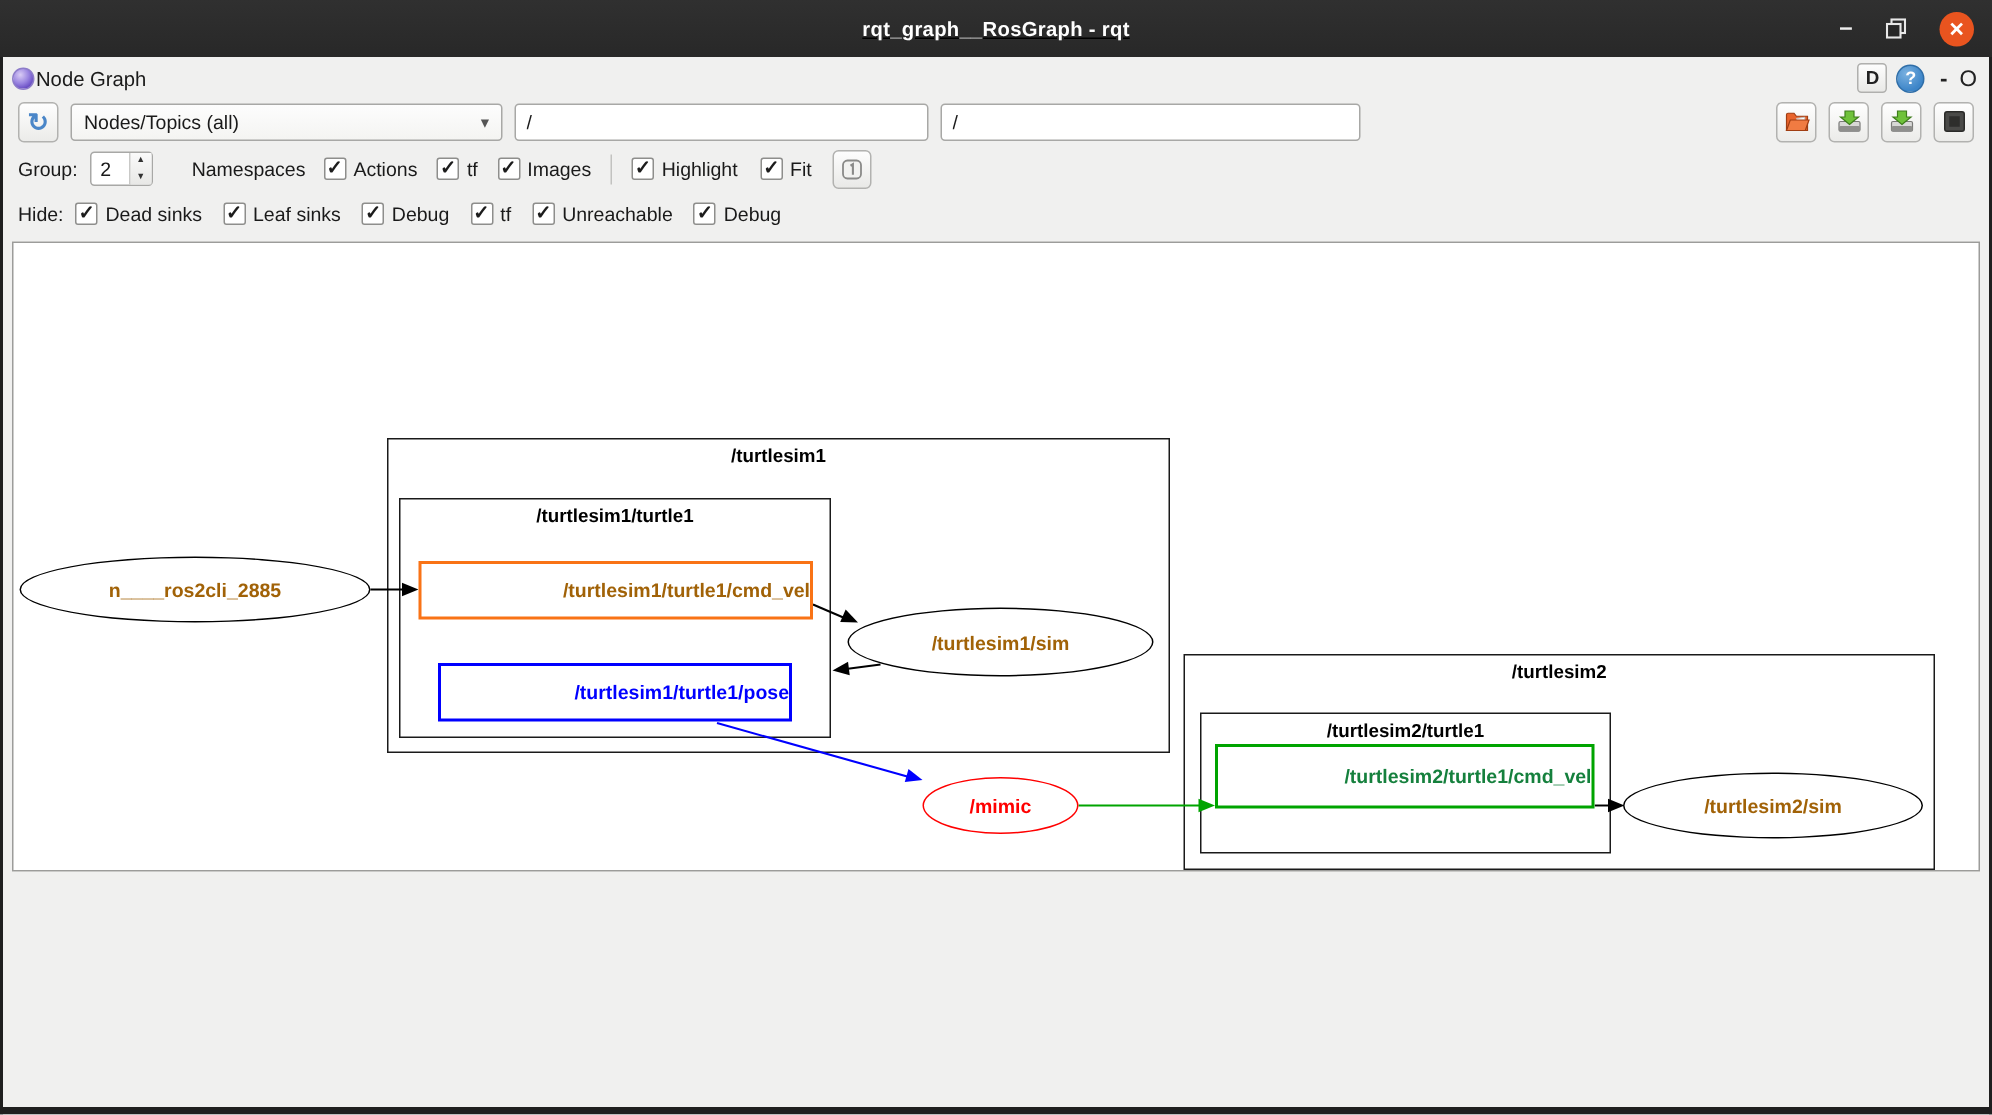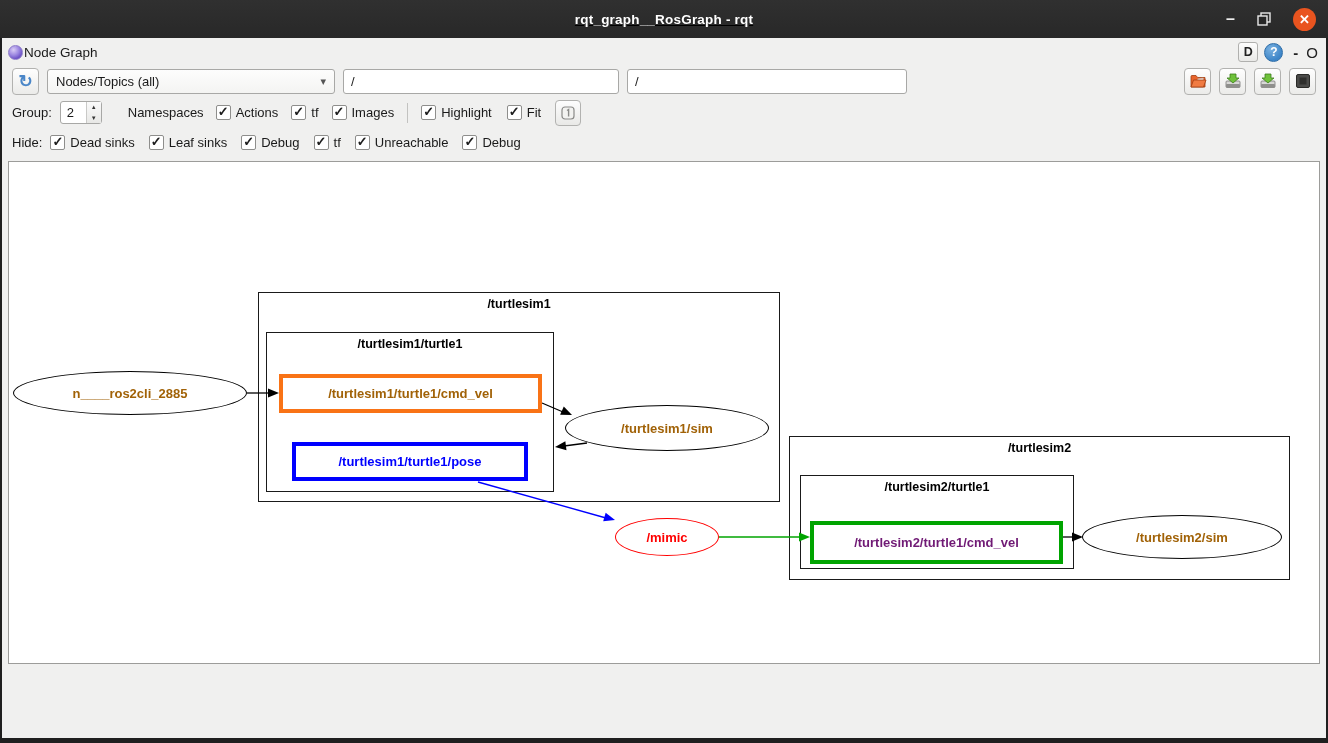--- a/index.html
+++ b/index.html
@@ -58,26 +58,26 @@
   .sb { flex:1; display:flex; align-items:center; justify-content:center; font-size:6px; color:#333; line-height:1; }
   .cb { display:inline-flex; align-items:center; gap:5px; }
   .cbbox { width:15px; height:15px; background:#fff; border:1px solid #8e8e8c; border-radius:2px;
     display:flex; align-items:center; justify-content:center; position:relative; }
   .tick { color:#1c1c1c; font-size:13px; font-weight:bold; line-height:1; margin-top:-2px; }
   .vsep { width:1px; height:20px; background:#c2c2c0; margin:0 13px; }
   .fitbtn { width:26px; height:26px; border:1px solid #b2b2b0; border-radius:4px;
     background:linear-gradient(#fdfdfd,#e9e9e7); display:flex; align-items:center; justify-content:center; margin-left:14px; }
 
   
-  .canvas-wrap { margin:3px 6px 16px 6px; width:1312px; height:503px; background:#ffffff;
+  .canvas-wrap { margin:3px 6px 16px 6px; width:1312px; height:420px; background:#ffffff;
     border:1px solid #9c9c9a; position:relative; overflow:hidden; }
   .gnode { position:absolute; display:flex; align-items:center; justify-content:center;
     font-size:13px; font-weight:bold; color:#a16207; white-space:nowrap; background:#fff; }
   .ell { border:1.5px solid #000; border-radius:50%; }
-  .tbox { border:4px solid #f97316; }
+  .tbox { border:2px solid #f97316;justify-content:flex-end; }
   .cluster { position:absolute; border:1px solid #1a1a1a; background:transparent; }
   .clabel { position:absolute; top:4px; left:50%; transform:translateX(-50%);
     font-size:12.5px; font-weight:bold; color:#000; white-space:nowrap; }
   .edges { position:absolute; top:0; left:0; }
 
   .icon-svg { display:block; }
 </style>
 </head>
 <body>
 
@@ -279,21 +279,21 @@
     </div>
     <div class="gnode tbox" style="left: 283px; top: 280px; width: 236px; height: 39px; border-color: rgb(0, 0, 255); color: rgb(0, 0, 255);">
       <span>/turtlesim1/turtle1/pose</span>
     </div>
     <div class="gnode ell" style="left:556px;top:243px;width:204px;height:46px;">
       <span>/turtlesim1/sim</span>
     </div>
     <div class="gnode ell" style="left: 606px; top: 356px; width: 104px; height: 38px; border-color: rgb(255, 0, 0); color: rgb(255, 0, 0);">
       <span>/mimic</span>
     </div>
-    <div class="gnode tbox" style="left: 801px; top: 359px; width: 253px; height: 43px; border-color: rgb(0, 164, 0); color: #701a75;">
+    <div class="gnode tbox" style="left: 801px; top: 334px; width: 253px; height: 43px; border-color: rgb(0, 164, 0); color: #15803d;">
       <span>/turtlesim2/turtle1/cmd_vel</span>
     </div>
     <div class="gnode ell" style="left:1073px;top:353px;width:200px;height:44px;">
       <span>/turtlesim2/sim</span>
     </div>
 
   </div>
 
 </div>
 

